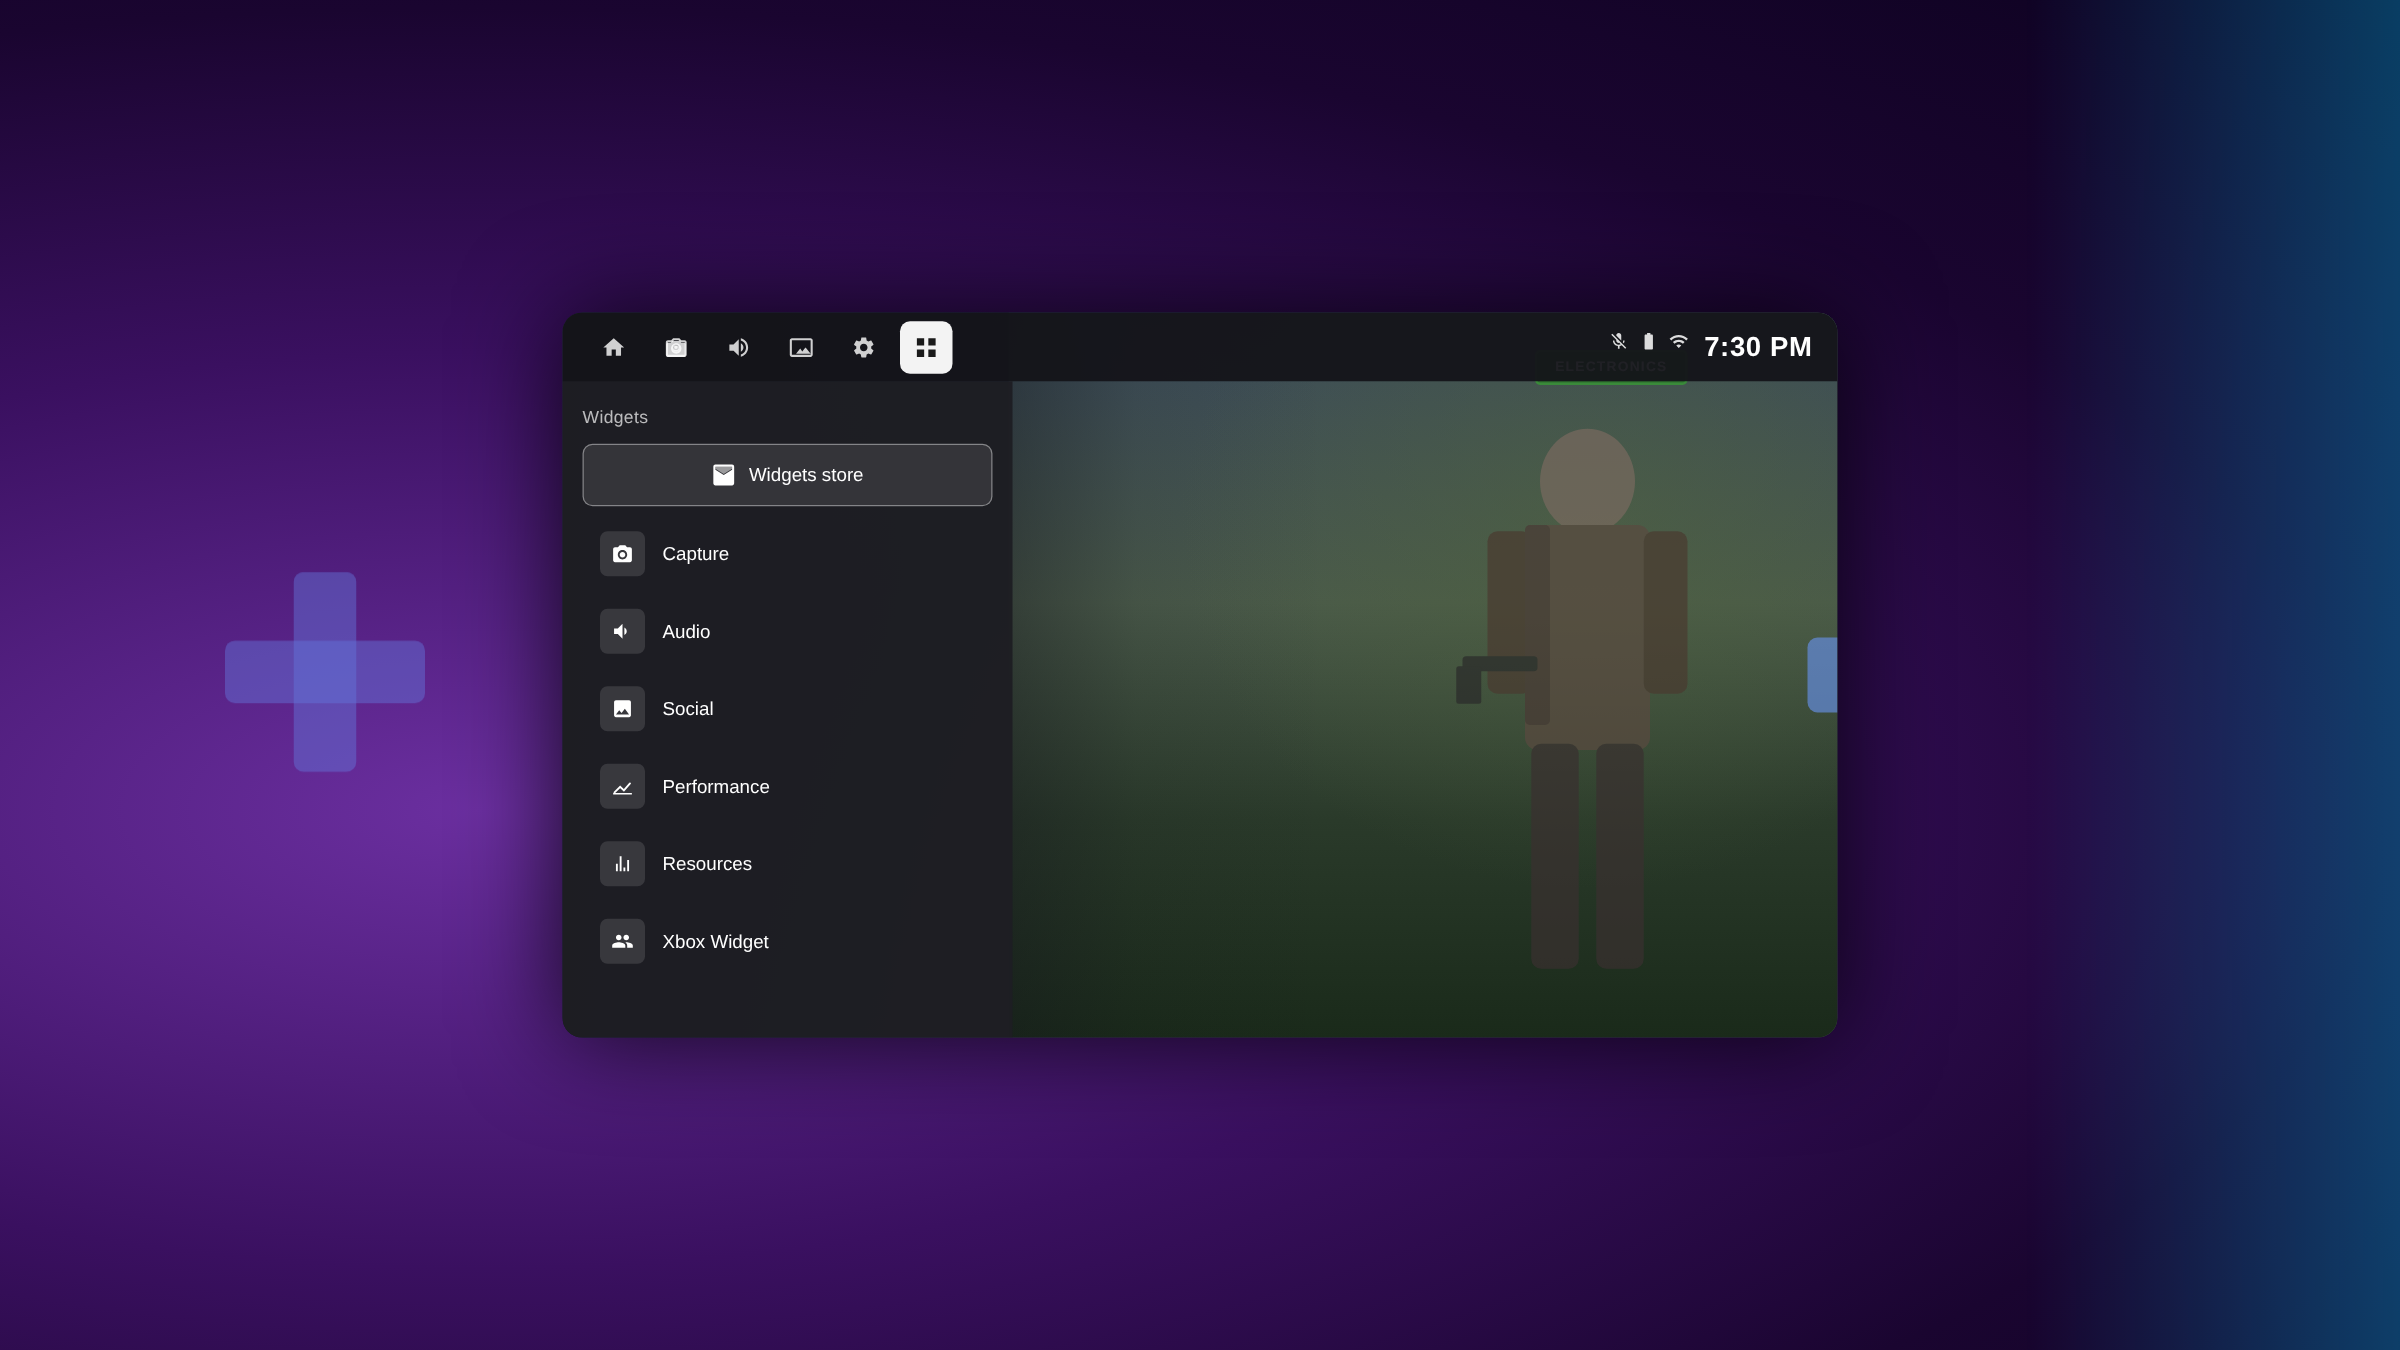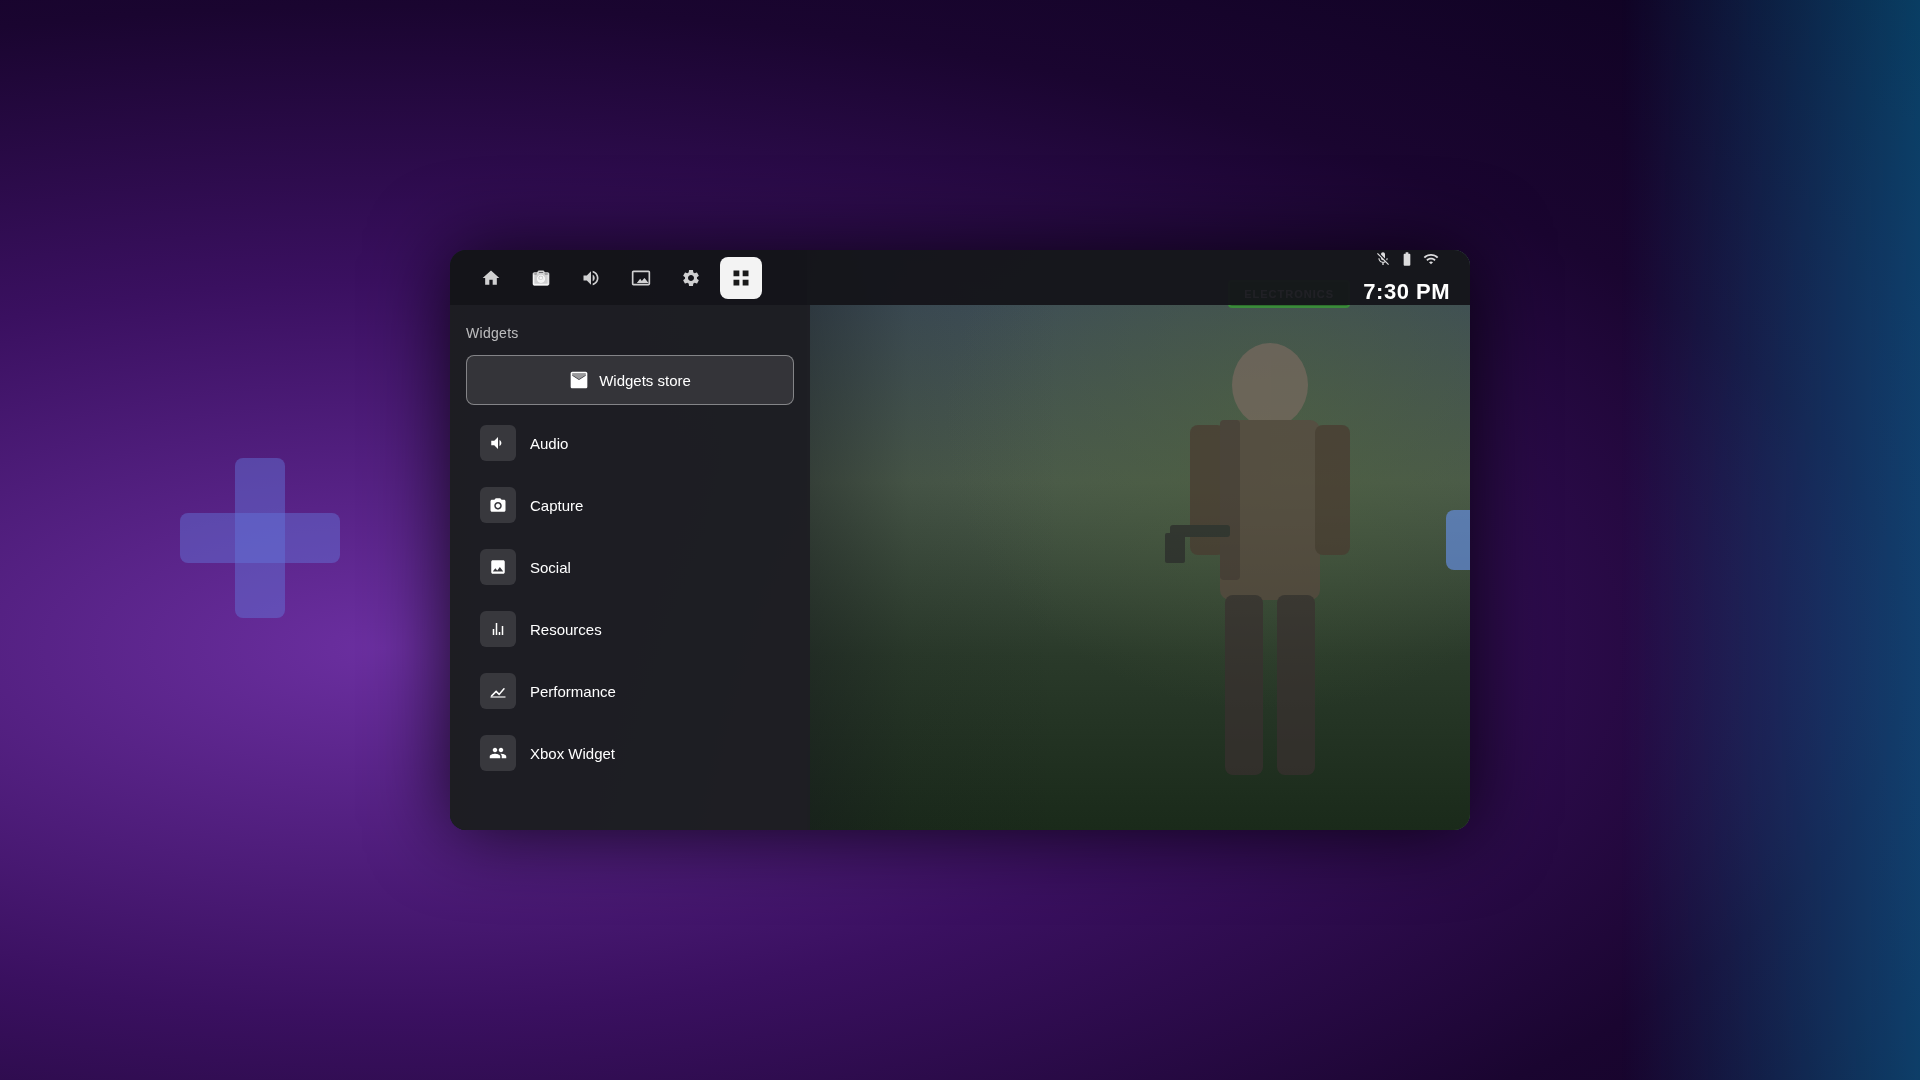--- a/index.html
+++ b/index.html
@@ -76,24 +76,23 @@
     }
 
     .nav-icon-btn.active {
       background: rgba(255,255,255,0.95);
       color: #1a1a1a;
       border-radius: 8px;
     }
 
     .header-right {
       display: flex;
-      align-items: center;
+      align-items: flex-start;
       gap: 12px;
       color: white;
-      flex-direction: column;
     }
 
     .time-display {
       font-size: 22px;
       font-weight: 600;
       color: white;
       letter-spacing: 0.5px;
     }
 
     .status-icons {
@@ -346,66 +345,66 @@
       <svg width="20" height="20" viewBox="0 0 24 24" fill="white">
         <path d="M20 4H4v2l8 5 8-5V4zM4 13h16v7H4z" opacity="0.5"></path>
         <path d="M20 2H4c-1.1 0-2 .9-2 2v16c0 1.1.9 2 2 2h16c1.1 0 2-.9 2-2V4c0-1.1-.9-2-2-2zm0 5l-8 5-8-5V4h16v3z"></path>
       </svg>
       <span>Widgets store</span>
     </button>
 
     <div class="widget-item">
       <div class="widget-item-icon">
         <svg width="18" height="18" viewBox="0 0 24 24" fill="white">
+          <path d="M20 5h-3.17L15 3H9L7.17 5H4c-1.1 0-2 .9-2 2v12c0 1.1.9 2 2 2h16c1.1 0 2-.9 2-2V7c0-1.1-.9-2-2-2zm-8 13c-2.76 0-5-2.24-5-5s2.24-5 5-5 5 2.24 5 5-2.24 5-5 5zm0-8c-1.65 0-3 1.35-3 3s1.35 3 3 3 3-1.35 3-3-1.35-3-3-3z"></path>
+        </svg>
+      </div>
+      <span>Capture</span>
+    </div>
+
+    <div class="widget-item">
+      <div class="widget-item-icon">
+        <svg width="18" height="18" viewBox="0 0 24 24" fill="white">
           <path d="M3 9v6h4l5 5V4L7 9H3zm13.5 3c0-1.77-1.02-3.29-2.5-4.03v8.05c1.48-.73 2.5-2.25 2.5-4.02z"></path>
         </svg>
       </div>
       <span>Audio</span>
     </div>
 
     <div class="widget-item">
       <div class="widget-item-icon">
         <svg width="18" height="18" viewBox="0 0 24 24" fill="white">
-          <path d="M20 5h-3.17L15 3H9L7.17 5H4c-1.1 0-2 .9-2 2v12c0 1.1.9 2 2 2h16c1.1 0 2-.9 2-2V7c0-1.1-.9-2-2-2zm-8 13c-2.76 0-5-2.24-5-5s2.24-5 5-5 5 2.24 5 5-2.24 5-5 5zm0-8c-1.65 0-3 1.35-3 3s1.35 3 3 3 3-1.35 3-3-1.35-3-3-3z"></path>
-        </svg>
-      </div>
-      <span>Capture</span>
-    </div>
-
-    <div class="widget-item">
-      <div class="widget-item-icon">
-        <svg width="18" height="18" viewBox="0 0 24 24" fill="white">
           <path d="M21 19V5c0-1.1-.9-2-2-2H5c-1.1 0-2 .9-2 2v14c0 1.1.9 2 2 2h14c1.1 0 2-.9 2-2zM8.5 13.5l2.5 3.01L14.5 12l4.5 6H5l3.5-4.5z"></path>
         </svg>
       </div>
       <span>Social</span>
-    </div>
-
-    <div class="widget-item">
-      <div class="widget-item-icon">
-        <svg width="18" height="18" viewBox="0 0 24 24" fill="white">
-          <path d="M5 20h2v-8H5v8zm4 0h2V4H9v16zm4 0h2v-4h-2v4zm4 0h2v-12h-2v12z"></path>
-        </svg>
-      </div>
-      <span>Resources</span>
     </div>
 
     <div class="widget-item">
       <div class="widget-item-icon">
         <svg width="18" height="18" viewBox="0 0 24 24" fill="white">
           <path d="M3.5 18.5l6-6 4 4 6.5-7.5" stroke="white" stroke-width="2" fill="none" stroke-linecap="round"></path>
           <line x1="2" y1="20" x2="22" y2="20" stroke="white" stroke-width="1.5"></line>
         </svg>
       </div>
       <span>Performance</span>
     </div>
 
     <div class="widget-item">
       <div class="widget-item-icon">
         <svg width="18" height="18" viewBox="0 0 24 24" fill="white">
+          <path d="M5 20h2v-8H5v8zm4 0h2V4H9v16zm4 0h2v-4h-2v4zm4 0h2v-12h-2v12z"></path>
+        </svg>
+      </div>
+      <span>Resources</span>
+    </div>
+
+    <div class="widget-item">
+      <div class="widget-item-icon">
+        <svg width="18" height="18" viewBox="0 0 24 24" fill="white">
           <path d="M16 11c1.66 0 2.99-1.34 2.99-3S17.66 5 16 5c-1.66 0-3 1.34-3 3s1.34 3 3 3zm-8 0c1.66 0 2.99-1.34 2.99-3S9.66 5 8 5C6.34 5 5 6.34 5 8s1.34 3 3 3zm0 2c-2.33 0-7 1.17-7 3.5V19h14v-2.5c0-2.33-4.67-3.5-7-3.5zm8 0c-.29 0-.62.02-.97.05 1.16.84 1.97 1.97 1.97 3.45V19h6v-2.5c0-2.33-4.67-3.5-7-3.5z"></path>
         </svg>
       </div>
       <span>Xbox Widget</span>
     </div>
   </div>
 
   <div class="side-tab"></div>
 
 </div>

